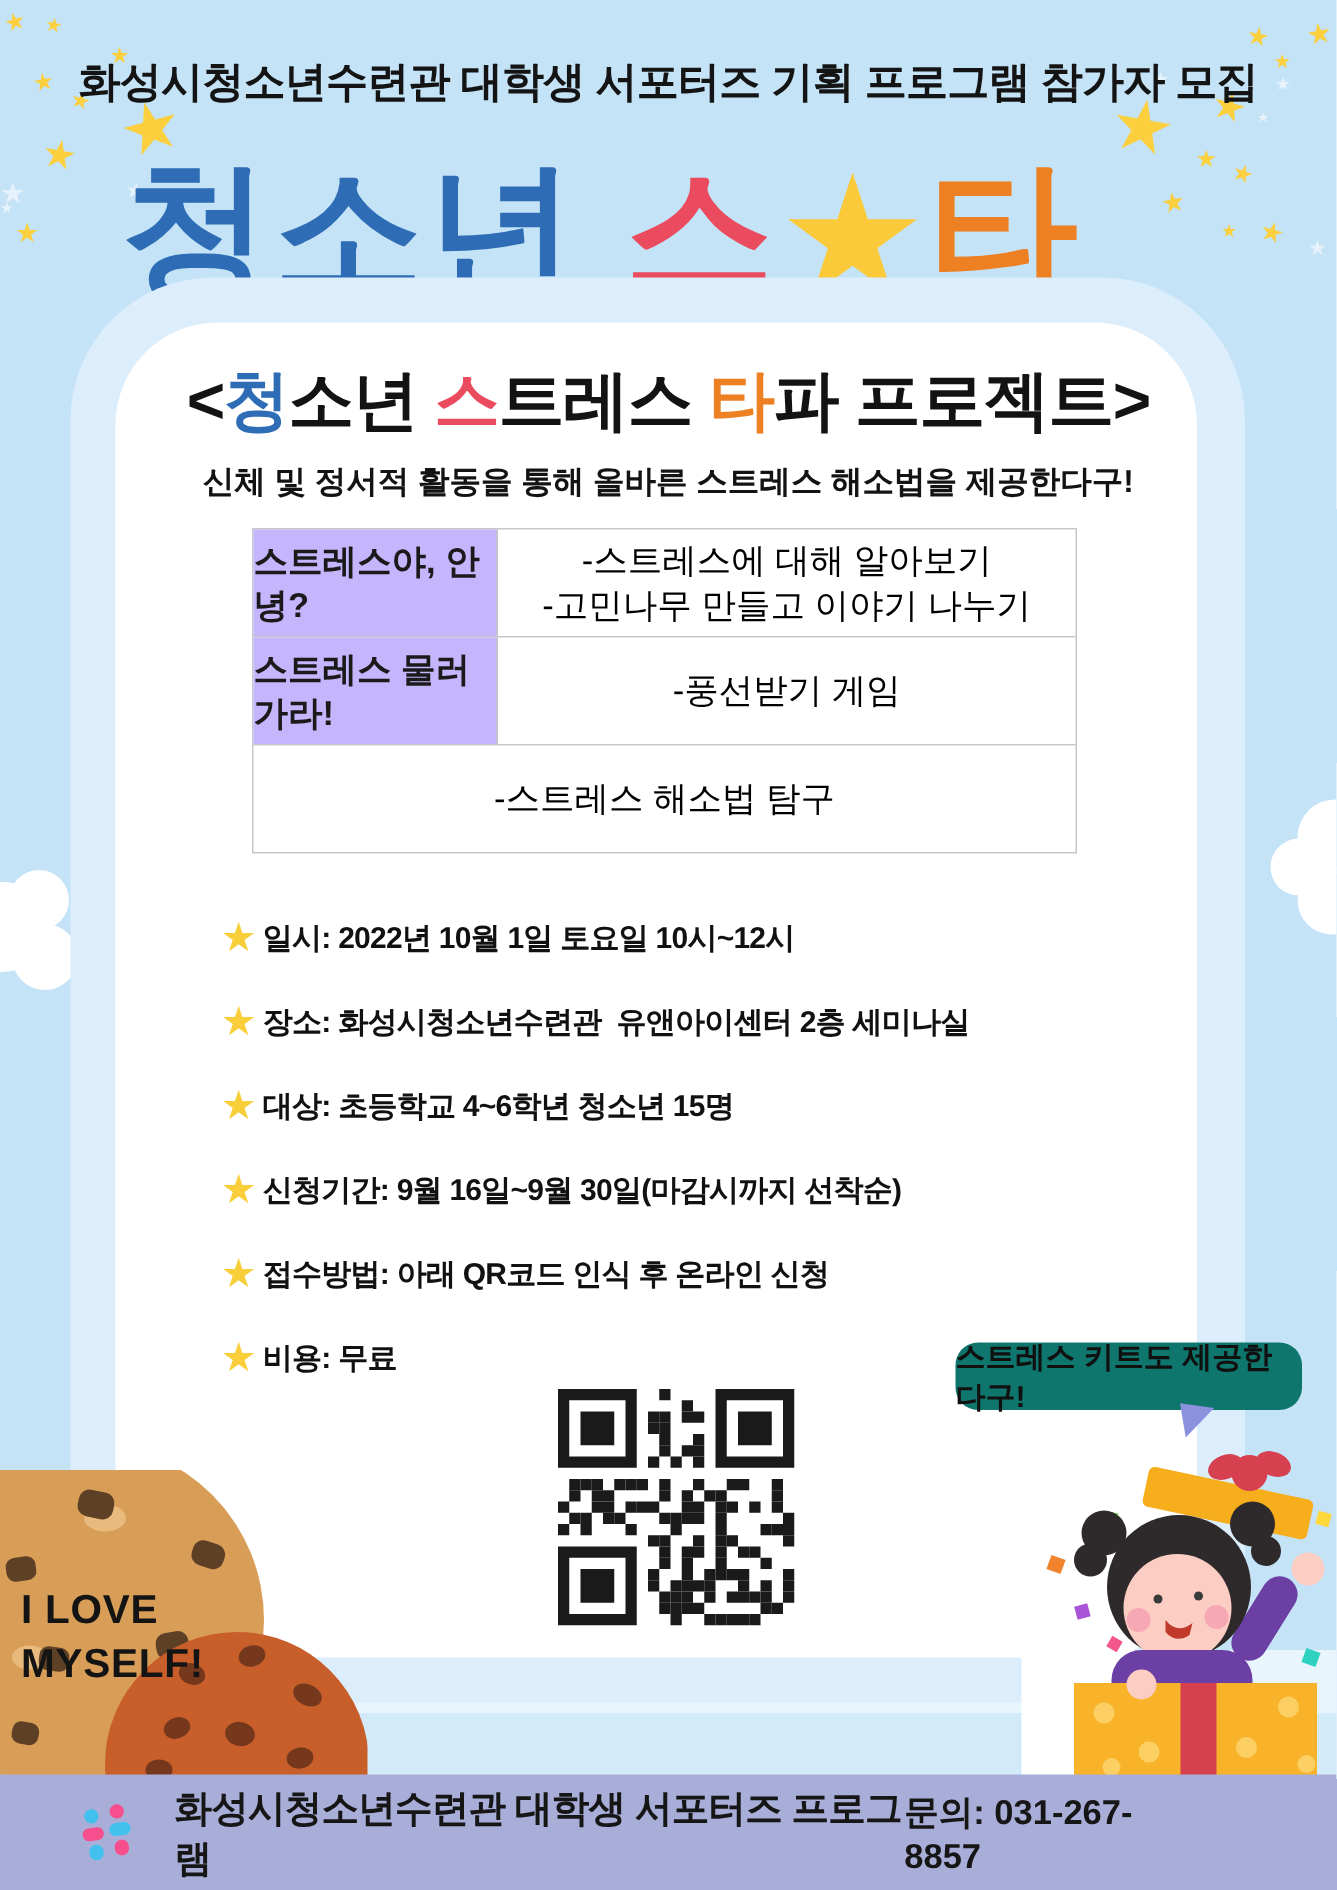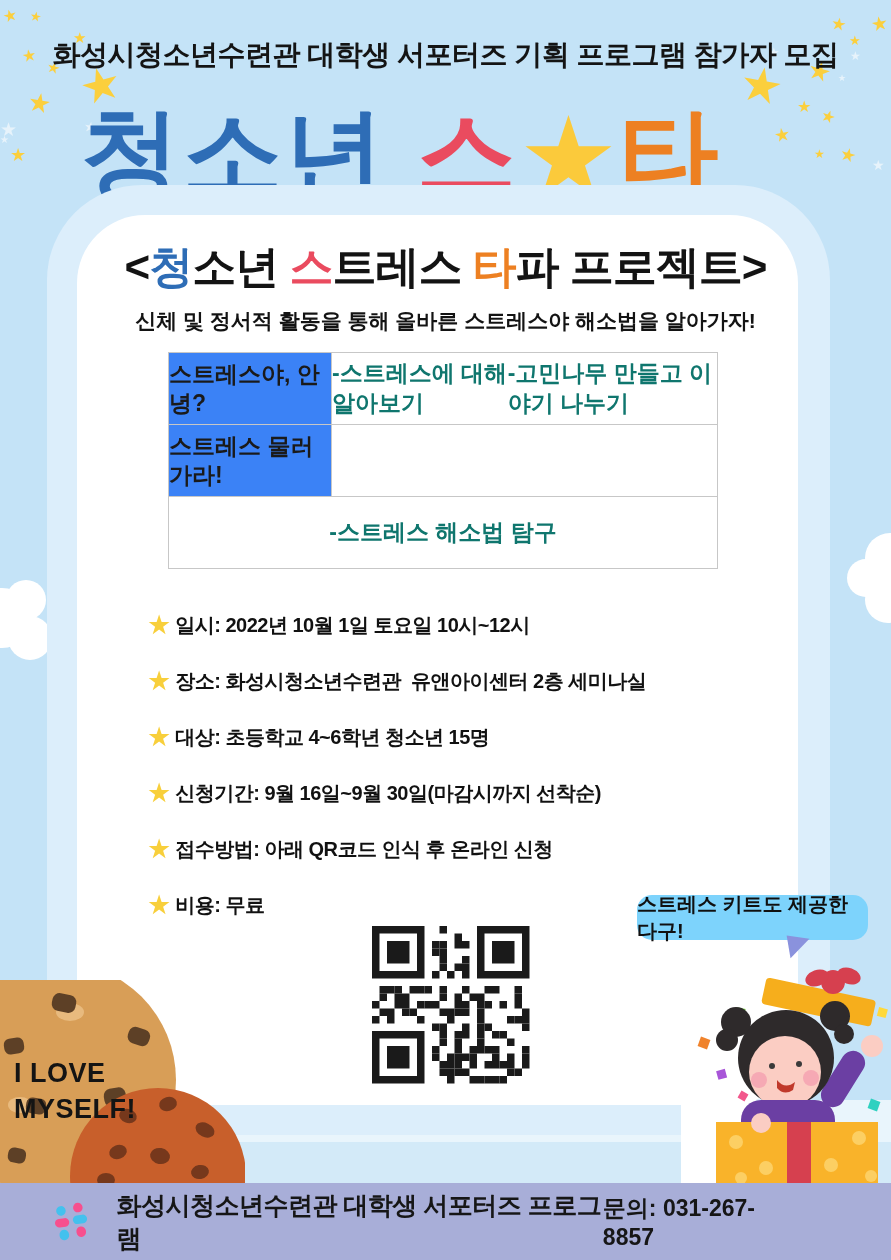--- a/index.html
+++ b/index.html
@@ -26,34 +26,34 @@
   .card{position:absolute;left:30px;top:30px;right:32px;bottom:30px;background:#ffffff;border-radius:68px;}
   
   .subtitle{left:0;top:238px;width:891px;text-align:center;font-size:44px;font-weight:800;
             color:#131313;letter-spacing:-1px;}
   .c-blue{color:#2e6db6;} .c-red{color:#ea4b5f;} .c-orange{color:#ed8022;}
   .desc{left:0;top:307px;width:891px;text-align:center;font-size:21px;font-weight:700;color:#131313;}
   
   .sched{left:168px;top:352px;width:548px;border:1px solid #c7c7c7;background:#fff;}
   .srow{display:flex;height:71px;border-bottom:1px solid #c7c7c7;}
   .srow:last-child{border-bottom:none;}
-  .scell-l{width:162px;background:#3b82f6;border-right:1px solid #c7c7c7;display:flex;flex-direction:column;
+  .scell-l{width:162px;background:#c4b5fd;border-right:1px solid #c7c7c7;display:flex;flex-direction:column;
            align-items:center;justify-content:center;font-size:23px;font-weight:800;color:#1a1a1a;line-height:1.25;}
-  .scell-r{flex:1;display:flex;align-items:center;justify-content:center;
-           font-size:23px;font-weight:700;color:#0f766e;line-height:1.3;}
+  .scell-r{flex:1;display:flex;flex-direction:column;align-items:center;justify-content:center;
+           font-size:23px;font-weight:400;color:#000000;line-height:1.3;}
   
   .details{left:147px;top:610px;width:620px;}
   .detail{display:flex;align-items:center;margin-bottom:26px;height:30px;}
   .d-star{color:#f8cf3b;font-size:27px;margin-right:4px;line-height:1;}
   .d-text{font-size:20px;font-weight:800;color:#111;letter-spacing:-0.5px;white-space:pre;}
   
   .qrwrap{left:368px;top:922px;width:166px;height:166px;background:#fff;display:flex;
           align-items:center;justify-content:center;}
   
-  .bubble{left:637px;top:895px;width:231px;height:45px;background:#7dd3fc;border-radius:15px;
+  .bubble{left:637px;top:895px;width:231px;height:45px;background:#0f766e;border-radius:15px;
           display:flex;align-items:center;justify-content:center;font-size:20px;font-weight:800;color:#101010;z-index:6;}
   .bubble:after{content:"";position:absolute;left:148px;top:42px;width:0;height:0;
           border-left:7px solid transparent;border-right:16px solid transparent;
           border-top:22px solid #8a92dd;transform:rotate(8deg);}
   
   .cookies{left:0;top:980px;z-index:5;}
   .cookie-text{left:14px;z-index:6;font-size:27px;font-weight:800;color:#141414;letter-spacing:0.5px;}
   .girl{right:0;top:950px;z-index:5;}
   
   .footer{left:0;top:1183px;width:891px;height:77px;background:#a8aed8;display:flex;
@@ -114,39 +114,40 @@
 <div class="abs banner">화성시청소년수련관 대학생 서포터즈 기획 프로그램 참가자 모집</div>
 
 <div class="abs title"><span class="t-blue">청소년</span> <span class="t-red">스</span><span class="t-star">★</span><span class="t-orange">타</span></div>
 
 <div class="abs ring">
   <div class="card"></div>
 </div>
 
 <div class="abs subtitle"><span>&lt;</span><span class="c-blue">청</span><span>소년 </span><span class="c-red">스</span><span>트레스 </span><span class="c-orange">타</span><span>파 프로젝트</span><span>&gt;</span></div>
 
-<div class="abs desc">신체 및 정서적 활동을 통해 올바른 스트레스야 해소법을 알아가자!</div>
+<div class="abs desc">신체 및 정서적 활동을 통해 올바른 스트레스 해소법을 제공한다구!</div>
 
 <div class="abs sched">
   <div class="srow">
     <div class="scell-l">
       <div>스트레스야, 안녕?</div>
       <div></div>
     </div>
     <div class="scell-r">
       <div>-스트레스에 대해 알아보기</div>
       <div>-고민나무 만들고 이야기 나누기</div>
     </div>
   </div>
   <div class="srow">
     <div class="scell-l">
       <div>스트레스 물러가라!</div>
       <div></div>
     </div>
     <div class="scell-r">
+      <div>-풍선받기 게임</div>
     </div>
   </div>
   <div class="srow">
     <div class="scell-r">
       <div>-스트레스 해소법 탐구</div>
       <div></div>
     </div>
   </div>
 </div>
 

